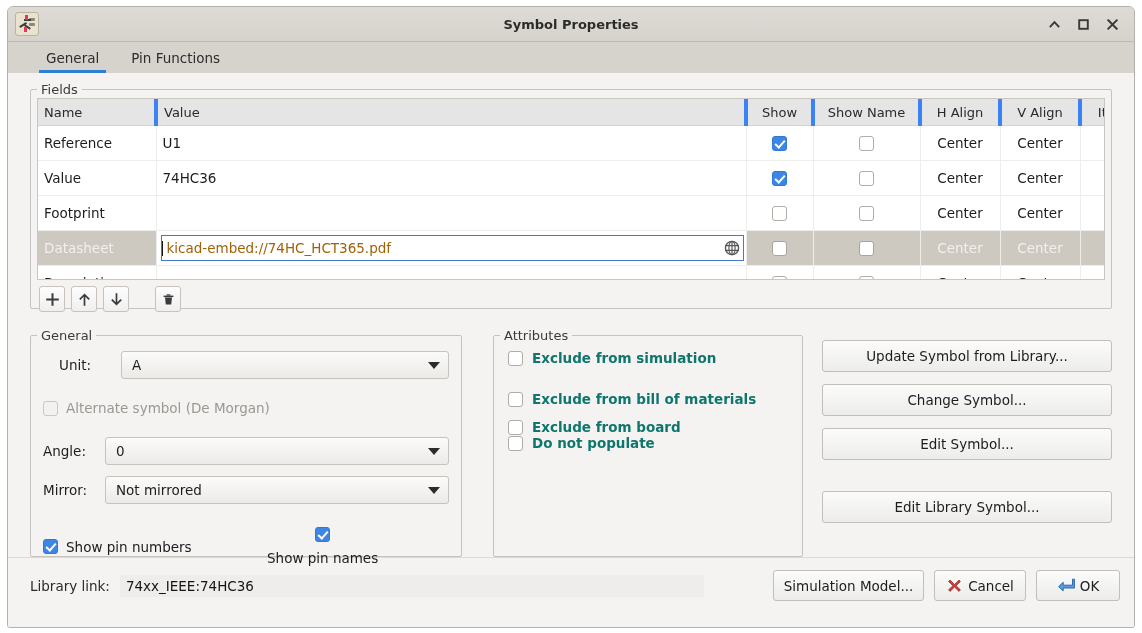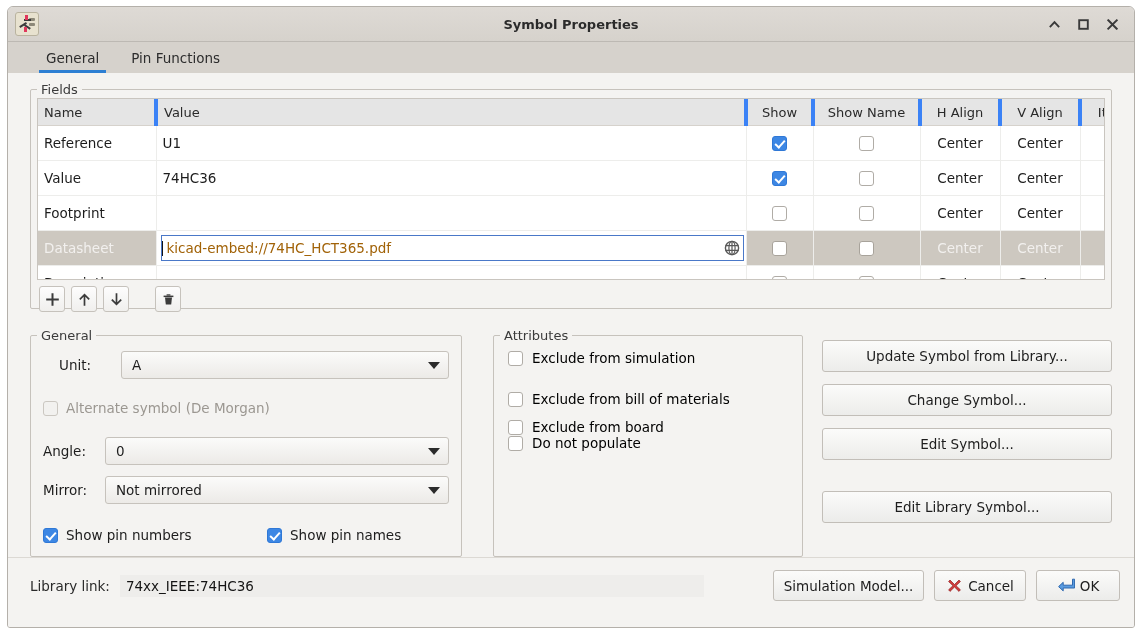--- a/index.html
+++ b/index.html
@@ -350,22 +350,23 @@
   .attr-list {
     padding: 14px 0 0 14px;
     display: flex;
     flex-direction: column;
   }
   .attr-item {
     display: flex;
     align-items: center;
     gap: 9px;
     font-size: 13.5px;
-    color: #000000;
-    cursor: default;
+    color: #0f766e;
+    cursor: default;
+    font-weight: bold;
   }
 
   .act-btn {
     height: 30px;
     background: linear-gradient(#fbfbfa, #ececea);
     border: 1px solid #c2beb8;
     border-radius: 3px;
     display: flex;
     align-items: center;
     justify-content: center;
@@ -611,21 +612,21 @@
             <span>Not mirrored</span>
             <span class="arrow"></span>
           </div>
         </div>
 
         <div style="display:flex; margin-top:22px;">
           <div class="chk-line" style="flex:0 0 212px;">
             <span class="cb checked"></span>
             <span>Show pin numbers</span>
           </div>
-          <div class="chk-line" style="margin-left:0;">
+          <div class="chk-line" style="margin-left:0;flex-direction:column;">
             <span class="cb checked"></span>
             <span>Show pin names</span>
           </div>
         </div>
       </div>
 
       <div class="group attr-group">
         <div class="group-title">Attributes</div>
         <div class="attr-list">
           <div class="attr-item">

